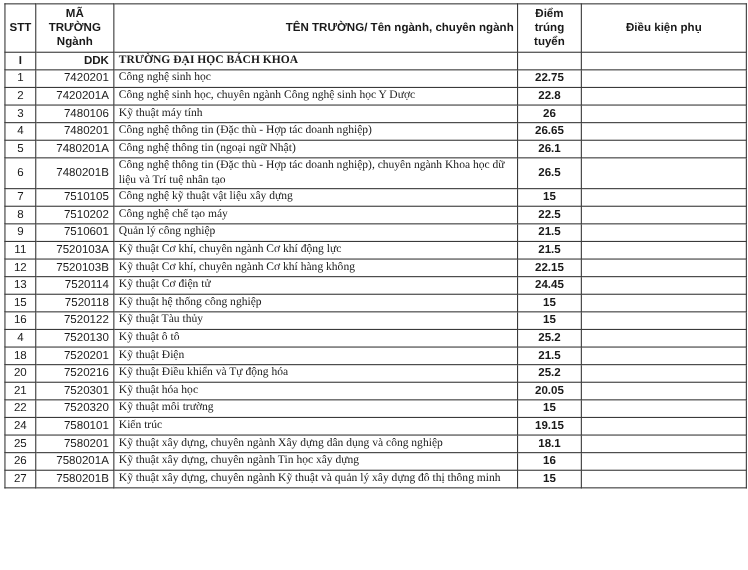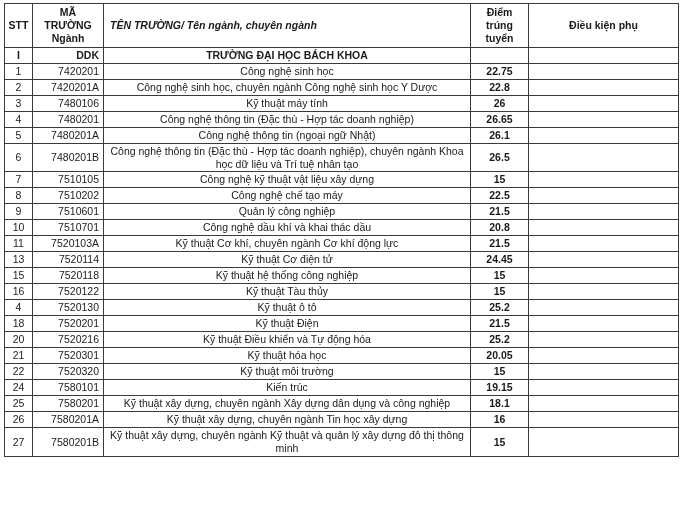--- a/index.html
+++ b/index.html
@@ -28,31 +28,31 @@
     overflow: hidden;
   }
   .score-table { border: 1.5px solid #3a3a3a; }
   .score-table thead tr { height: 44px; }
   .score-table thead th {
     font-weight: bold;
     text-align: center;
     padding: 2px 3px;
     margin-left: 40px;
   }
-  .score-table thead th.h-name { text-align: left; padding-left: 6px; font-style: italic; }
+  .score-table thead th.h-name { text-align: right; padding-left: 6px; }
   .score-table tbody tr { height: 16px; }
   .score-table tbody tr.group-row { height: 15px; }
   .col-stt   { width: 28px; }
   .col-code  { width: 71px; }
   .col-name  { width: 367px; }
   .col-score { width: 58px; }
   .col-cond  { width: 150px; }
   .cell-stt   { text-align: center; }
   .cell-code  { text-align: right; padding-left: 6px; }
-  .cell-name  { text-align: center; padding-left: 6px; }
+  .cell-name  { text-align: left; padding-left: 6px; font-family: Liberation Serif, serif; }
   .cell-score { text-align: center; font-weight: bold; }
   .cell-cond  { }
   tr.group-row td { font-weight: bold; }
 </style>
 </head>
 <body>
 
 <table class="score-table">
   <colgroup>
     <col class="col-stt">
@@ -135,34 +135,34 @@
         <td class="cell-cond"></td>
       </tr>
       <tr>
         <td class="cell-stt">9</td>
         <td class="cell-code">7510601</td>
         <td class="cell-name">Quản lý công nghiệp</td>
         <td class="cell-score">21.5</td>
         <td class="cell-cond"></td>
       </tr>
       <tr>
-        <td class="cell-stt">10</td>
-        <td class="cell-code">7510701</td>
-        <td class="cell-name">Công nghệ dầu khí và khai thác dầu</td>
-        <td class="cell-score">20.8</td>
-        <td class="cell-cond"></td>
-      </tr>
-      <tr>
         <td class="cell-stt">11</td>
         <td class="cell-code">7520103A</td>
         <td class="cell-name">Kỹ thuật Cơ khí, chuyên ngành Cơ khí động lực</td>
         <td class="cell-score">21.5</td>
         <td class="cell-cond"></td>
       </tr>
       <tr>
+        <td class="cell-stt">12</td>
+        <td class="cell-code">7520103B</td>
+        <td class="cell-name">Kỹ thuật Cơ khí, chuyên ngành Cơ khí hàng không</td>
+        <td class="cell-score">22.15</td>
+        <td class="cell-cond"></td>
+      </tr>
+      <tr>
         <td class="cell-stt">13</td>
         <td class="cell-code">7520114</td>
         <td class="cell-name">Kỹ thuật Cơ điện tử</td>
         <td class="cell-score">24.45</td>
         <td class="cell-cond"></td>
       </tr>
       <tr>
         <td class="cell-stt">15</td>
         <td class="cell-code">7520118</td>
         <td class="cell-name">Kỹ thuật hệ thống công nghiệp</td>

